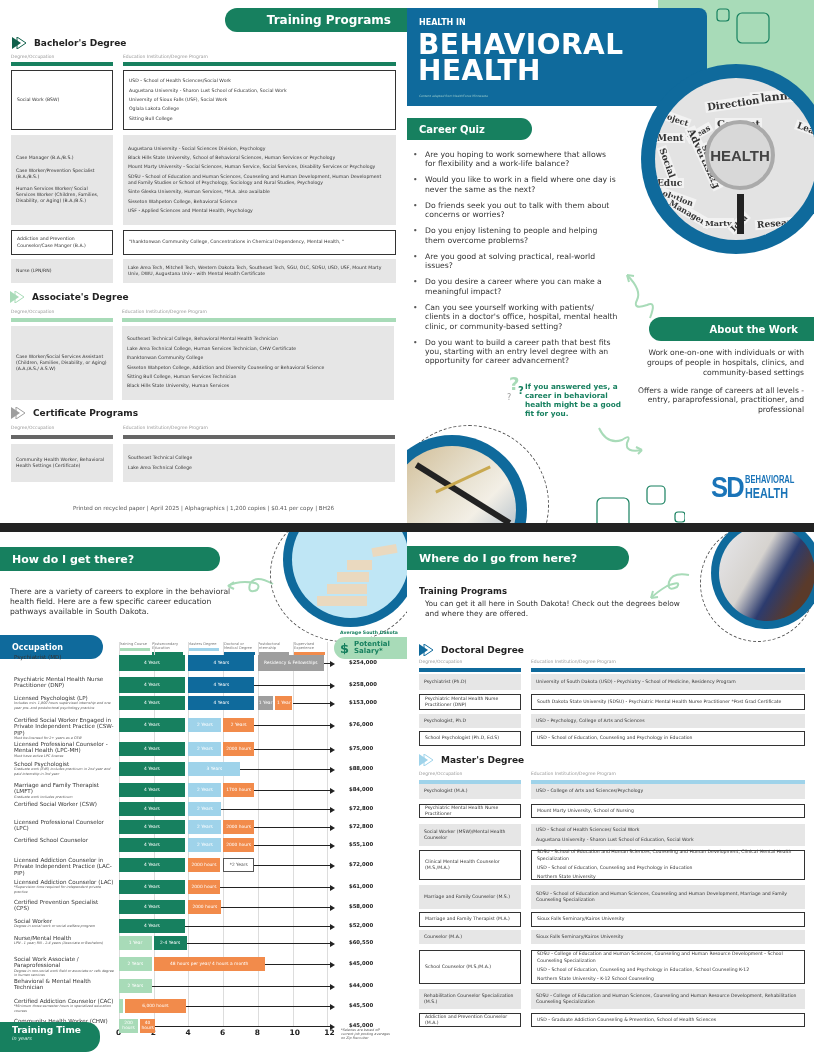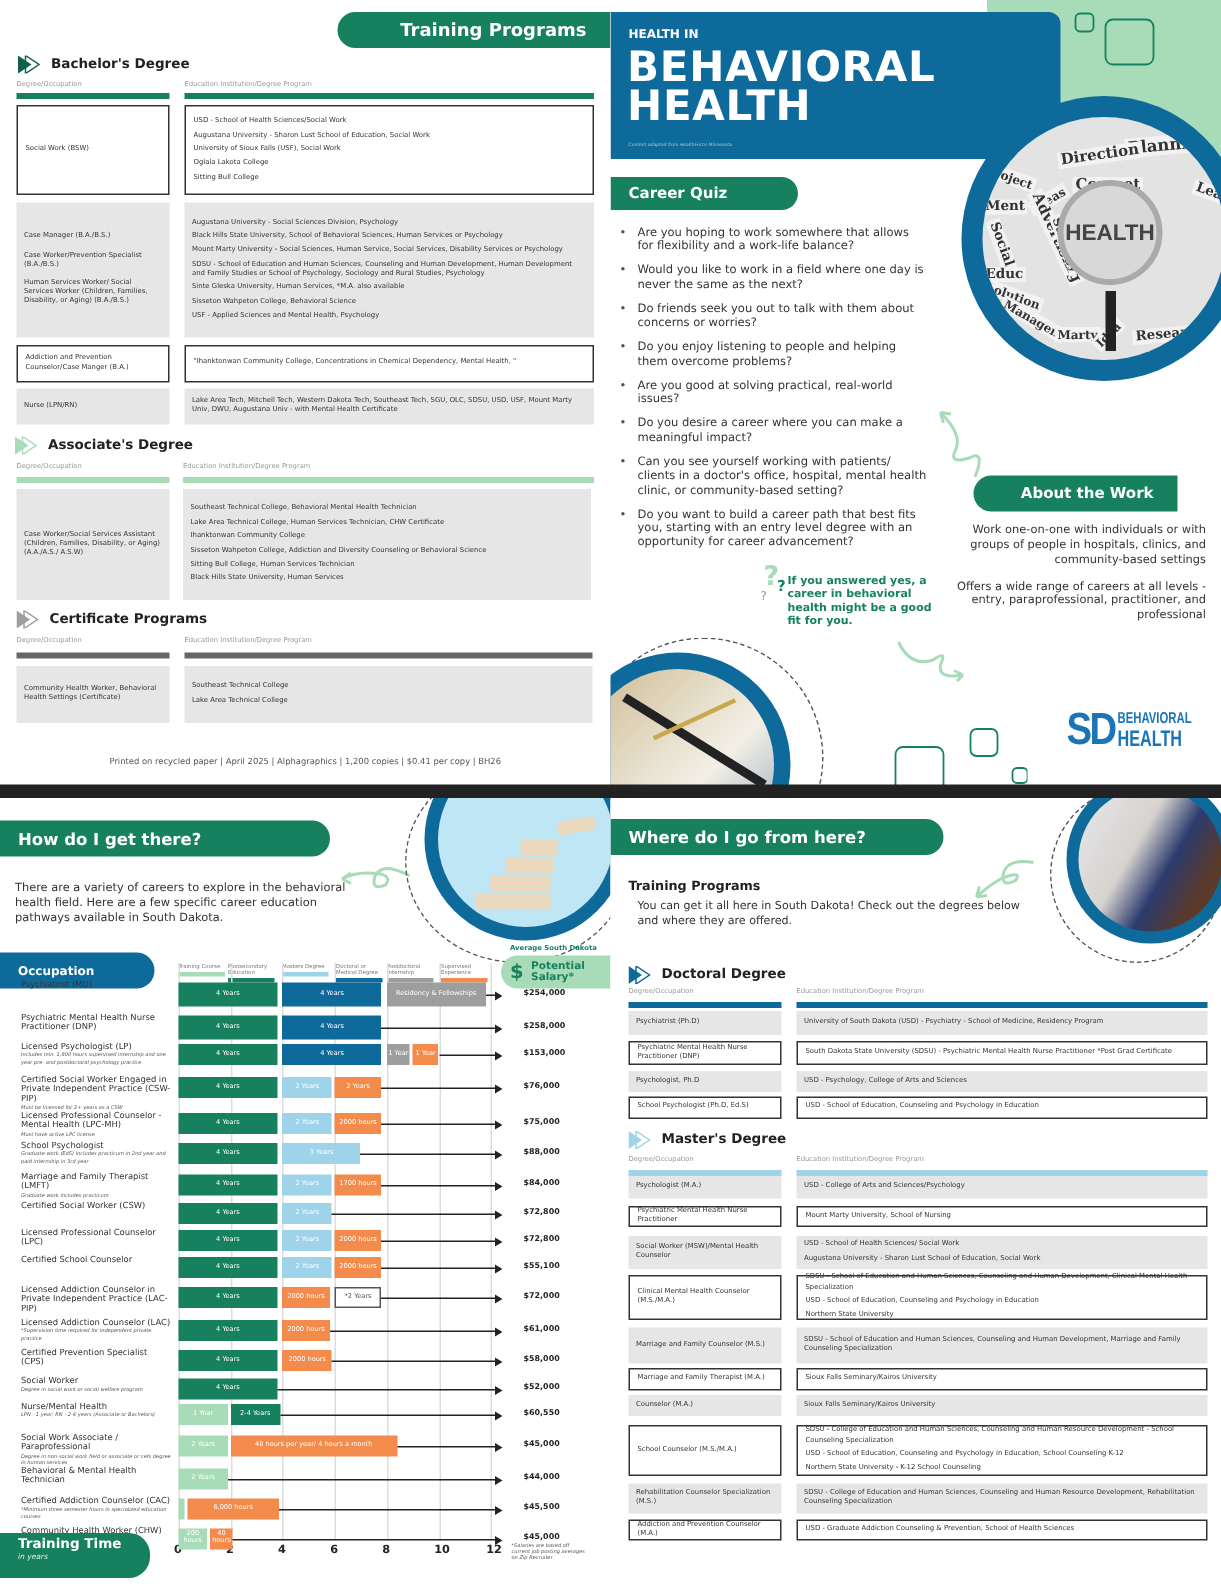--- a/index.html
+++ b/index.html
@@ -228,21 +228,21 @@
   </svg>
 
   <div style="position:absolute;left:-18px;top:425px;width:160px;height:160px;border-radius:50%;border:1px dashed #555"></div>
   <div style="position:absolute;left:-30px;top:435px;width:150px;height:150px;border-radius:50%;background:#0f6a9c">
     <div style="position:absolute;left:11px;top:11px;width:128px;height:128px;border-radius:50%;background:linear-gradient(135deg,#cdb88e 0%,#e9e3d3 45%,#f3efe6 60%,#8aa1b8 100%);overflow:hidden">
       <div style="position:absolute;left:20px;top:45px;width:110px;height:6px;background:#222;transform:rotate(32deg)"></div>
       <div style="position:absolute;left:45px;top:32px;width:60px;height:3px;background:#c9a94f;transform:rotate(-25deg)"></div>
     </div>
   </div>
 
-  <div class="pill pill-right" style="left:242px;top:317px;width:136px;height:24px;font-size:10px">About the Work</div>
+  <div class="pill pill-right" style="left:242px;top:317px;width:165px;height:24px;font-size:10px">About the Work</div>
   <div class="work" id="about-list" style="position:absolute;left:225px;top:348px;width:172px">
       <p>Work one-on-one with individuals or with groups of people in hospitals, clinics, and community-based settings</p>
       <p>Offers a wide range of careers at all levels - entry, paraprofessional, practitioner, and professional</p>
     </div>
 
   <svg style="position:absolute;left:188px;top:484px" width="90" height="42">
     <rect x="2" y="14" width="32" height="30" rx="5" fill="none" stroke="#17805f" stroke-width="1.2"></rect>
     <rect x="52" y="2" width="18" height="18" rx="4" fill="none" stroke="#17805f" stroke-width="1.2"></rect>
     <rect x="80" y="28" width="10" height="10" rx="3" fill="none" stroke="#17805f" stroke-width="1.2"></rect>
   </svg>

